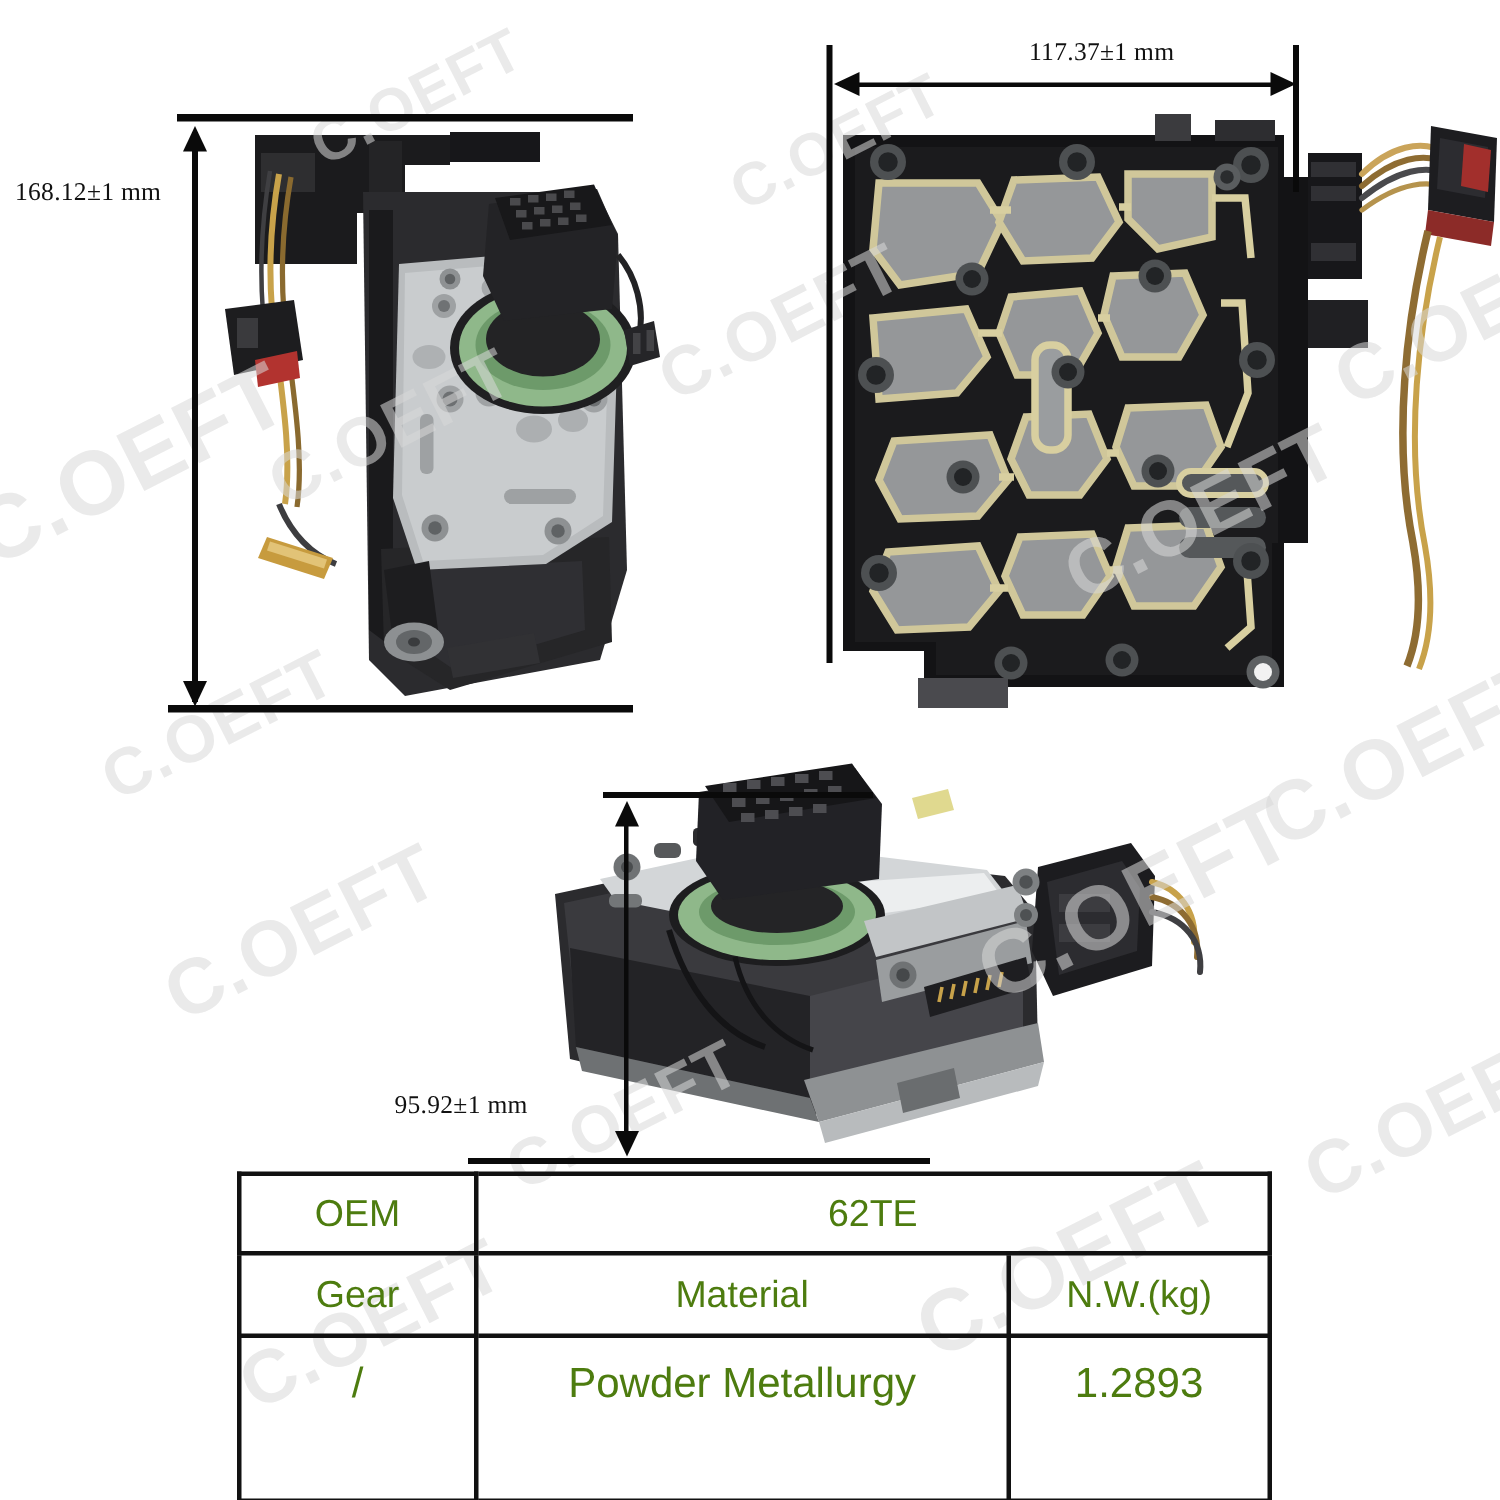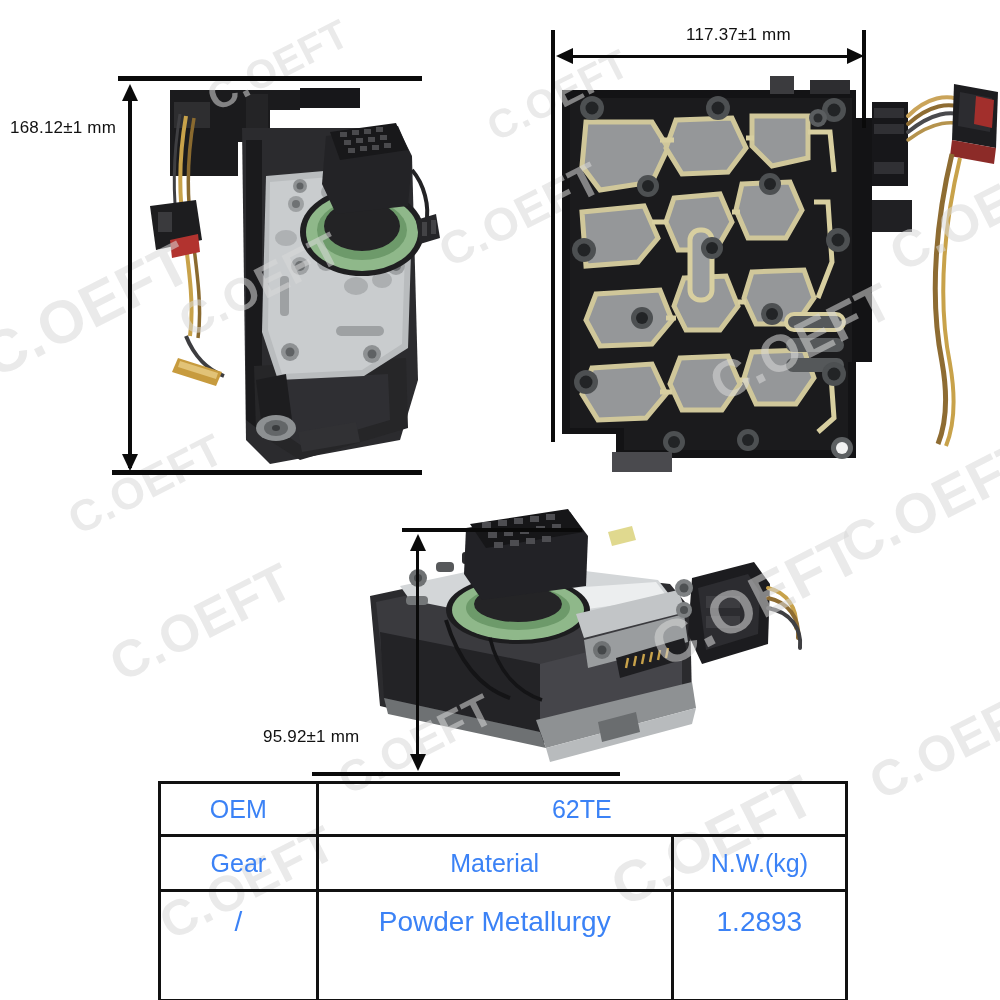--- a/index.html
+++ b/index.html
@@ -48,21 +48,21 @@
   
   .dim-line {
     position: absolute;
     background: #0a0a0a;
     z-index: 6;
   }
   .dim-h { height: 5px; }
   .dim-v { width: 5px; }
   .dim-label {
     position: absolute;
-    font-family: Liberation Sans, sans-serif;
+    font-family: Liberation Serif, serif;
     font-size: 17px;
     color: #111111;
     white-space: nowrap;
     z-index: 7;
     letter-spacing: .2px;
     text-align: right;
   }
   .arrow {
     position: absolute;
     width: 0;
@@ -97,21 +97,21 @@
     top: 781px;
     width: 690px;
     border-collapse: collapse;
     z-index: 8;
     background: transparent;
   }
   #spec-table td {
     border: 3px solid #111111;
     text-align: center;
     font-family: "Liberation Sans", sans-serif;
-    color: #3b82f6;
+    color: #4d7c0f;
     background: transparent;
   }
   .row-oem td { height: 48px; font-size: 25px; }
   .row-hdr td { height: 50px; font-size: 25px; }
   .row-val td { height: 92px; font-size: 28px; vertical-align: top; padding-top: 14px; }
   .col-a { width: 157px; }
   .col-b { width: 360px; }
   .col-c { width: 173px; }
 </style>
 </head>

